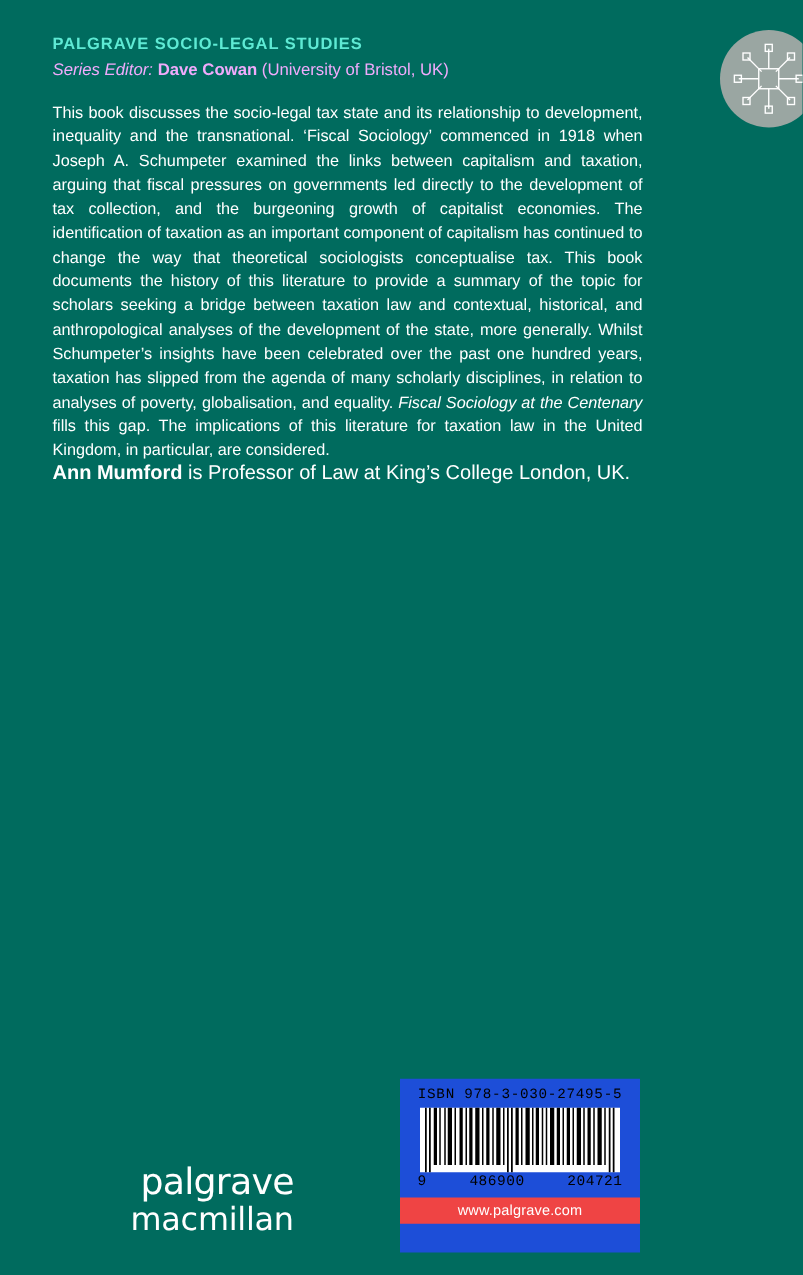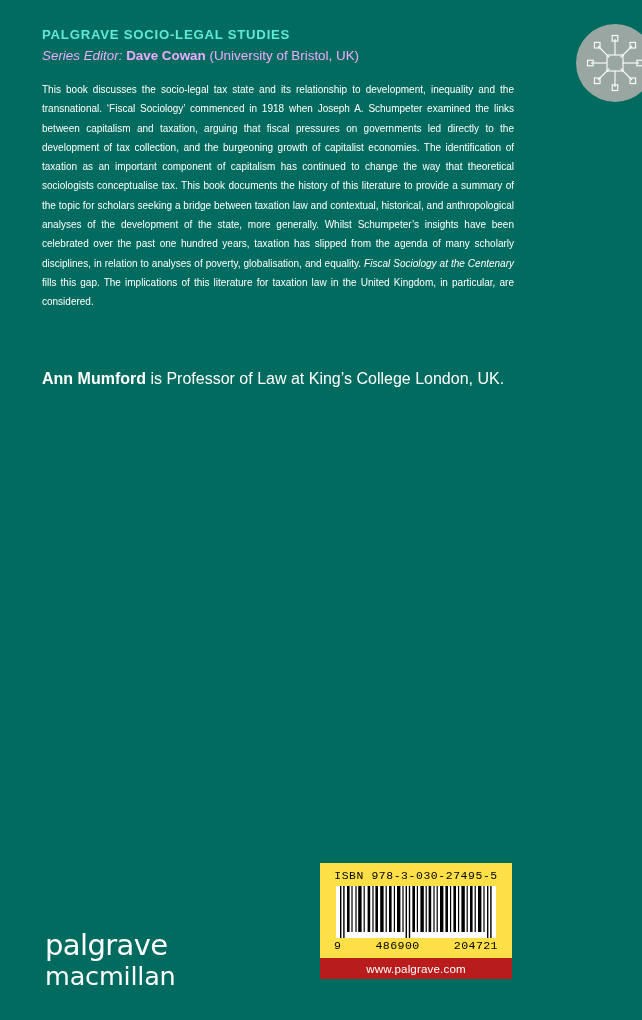--- a/index.html
+++ b/index.html
@@ -49,21 +49,21 @@
     font-weight: bold;
   }
 
   
   .blurb {
     position: absolute;
     left: 42px;
     top: 80px;
     width: 472px;
     color: #ffffff;
-    font-size: 10px;
+    font-size: 13px;
     line-height: 19.3px;
     text-align: justify;
     text-justify: inter-word;
     margin: 0;
   }
   .blurb .bk-title {
     font-style: italic;
   }
 
   .author-line {
@@ -95,22 +95,22 @@
     left: 0;
     top: 0;
   }
 
   
   .barcode-panel {
     position: absolute;
     left: 320px;
     top: 863px;
     width: 192px;
-    height: 115px;
-    background: #fde047;
+    height: 139px;
+    background: #1d4ed8;
     box-sizing: border-box;
   }
   .isbn-text {
     text-align: center;
     font-family: "Liberation Mono", "DejaVu Sans Mono", monospace;
     font-size: 11.4px;
     letter-spacing: 0.6px;
     color: #000000;
     padding-top: 7px;
     margin: 0;
@@ -130,37 +130,38 @@
     font-size: 11.6px;
     color: #000000;
     letter-spacing: 0.4px;
   }
   .web-band {
     position: absolute;
     left: 320px;
     top: 958px;
     width: 192px;
     height: 21px;
-    background: #b91c1c;
+    background: #ef4444;
     display: flex;
     align-items: center;
     justify-content: center;
   }
   .web-band span {
     color: #ffffff;
     font-size: 11.6px;
     letter-spacing: 0.15px;
   }
 
   
   .pub-logo {
     position: absolute;
     left: 45px;
     top: 931px;
     width: 190px;
+    text-align: right;
   }
   .pub-logo .l1,
   .pub-logo .l2 {
     color: #ffffff;
     display: block;
     font-family: "DejaVu Sans", sans-serif;
     line-height: 1.0;
   }
   .pub-logo .l1 {
     font-size: 29px;

